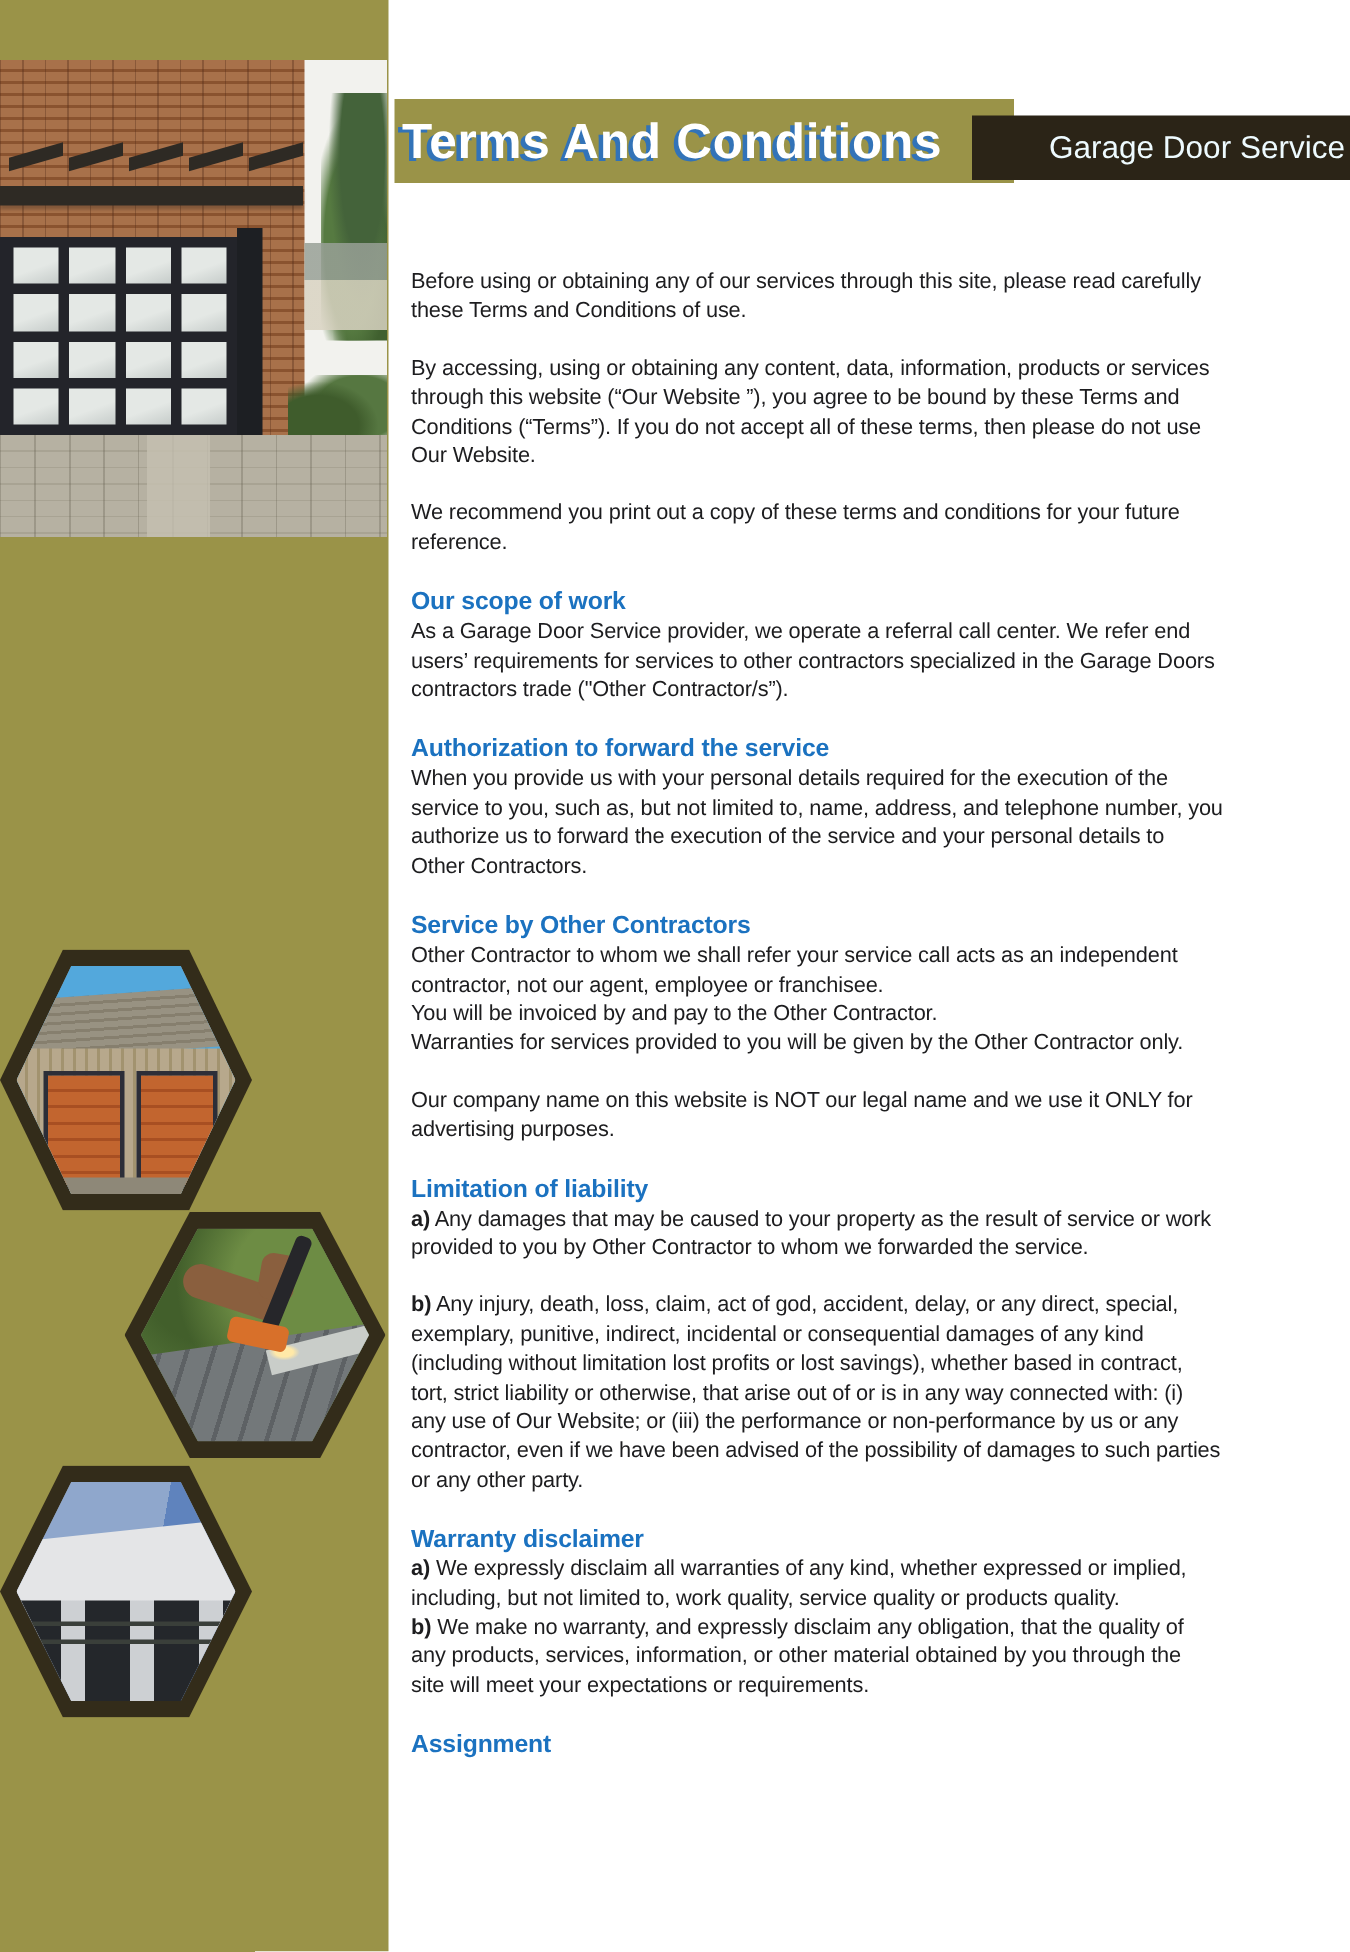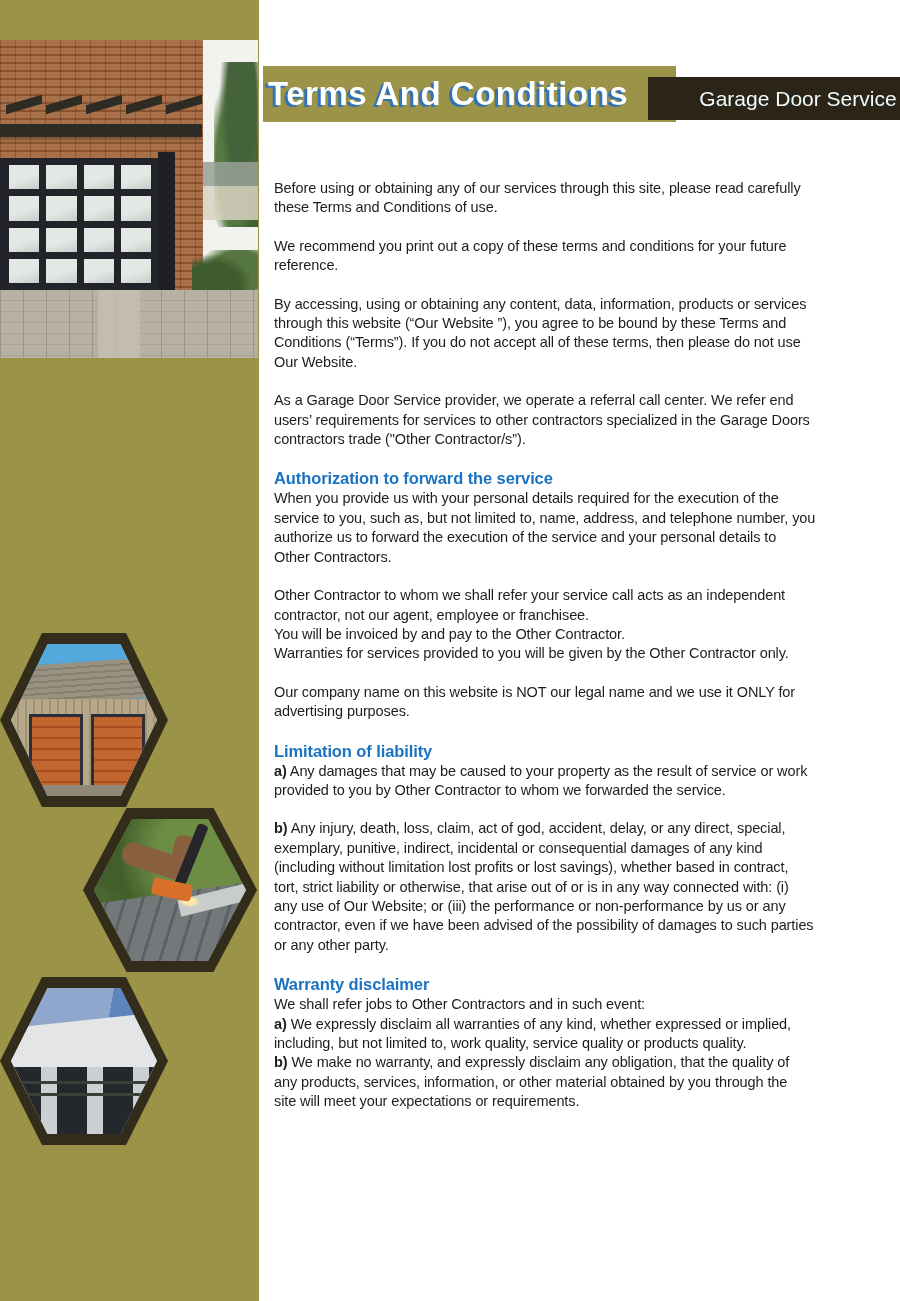--- a/index.html
+++ b/index.html
@@ -166,52 +166,54 @@
     <h1>Terms And Conditions</h1>
   </div>
 
   <div class="brand-box">
     <span>Garage Door Service</span>
   </div>
 
   <main class="content" id="content">
       <p><span>Before using or obtaining any of our services through this site, please read carefully
 these Terms and Conditions of use.</span></p>
-      <p><span>We recommend you print out a copy of these terms and conditions for your future
-reference.</span></p>
       <p><span>By accessing, using or obtaining any content, data, information, products or services
 through this website (“Our Website ”), you agree to be bound by these Terms and
 Conditions (“Terms”). If you do not accept all of these terms, then please do not use
 Our Website.</span></p>
+      <p><span>We recommend you print out a copy of these terms and conditions for your future
+reference.</span></p>
+      <h2><span>Our scope of work</span></h2>
       <p><span>As a Garage Door Service provider, we operate a referral call center. We refer end
 users’ requirements for services to other contractors specialized in the Garage Doors
 contractors trade ("Other Contractor/s”).</span></p>
       <h2><span>Authorization to forward the service</span></h2>
       <p><span>When you provide us with your personal details required for the execution of the
 service to you, such as, but not limited to, name, address, and telephone number, you
 authorize us to forward the execution of the service and your personal details to
 Other Contractors.</span></p>
+      <h2><span>Service by Other Contractors</span></h2>
       <p><span>Other Contractor to whom we shall refer your service call acts as an independent
 contractor, not our agent, employee or franchisee.
 You will be invoiced by and pay to the Other Contractor.
 Warranties for services provided to you will be given by the Other Contractor only.</span></p>
       <p><span>Our company name on this website is NOT our legal name and we use it ONLY for
 advertising purposes.</span></p>
       <h2><span>Limitation of liability</span></h2>
       <p><span class="b">a)</span><span> Any damages that may be caused to your property as the result of service or work
 provided to you by Other Contractor to whom we forwarded the service.</span></p>
       <p><span class="b">b)</span><span> Any injury, death, loss, claim, act of god, accident, delay, or any direct, special,
 exemplary, punitive, indirect, incidental or consequential damages of any kind
 (including without limitation lost profits or lost savings), whether based in contract,
 tort, strict liability or otherwise, that arise out of or is in any way connected with: (i)
 any use of Our Website; or (iii) the performance or non-performance by us or any
 contractor, even if we have been advised of the possibility of damages to such parties
 or any other party.</span></p>
       <h2><span>Warranty disclaimer</span></h2>
-      <p><span>We shall refer jobs to Other Contractors and in such event:
-</span><span class="b">a)</span><span> We expressly disclaim all warranties of any kind, whether expressed or implied,
+      <p><span class="b">a)</span><span> We expressly disclaim all warranties of any kind, whether expressed or implied,
 including, but not limited to, work quality, service quality or products quality.
 </span><span class="b">b)</span><span> We make no warranty, and expressly disclaim any obligation, that the quality of
 any products, services, information, or other material obtained by you through the
 site will meet your expectations or requirements.</span></p>
+      <h2><span>Assignment</span></h2>
     </main>
 
 </div>
 
 </body></html>

